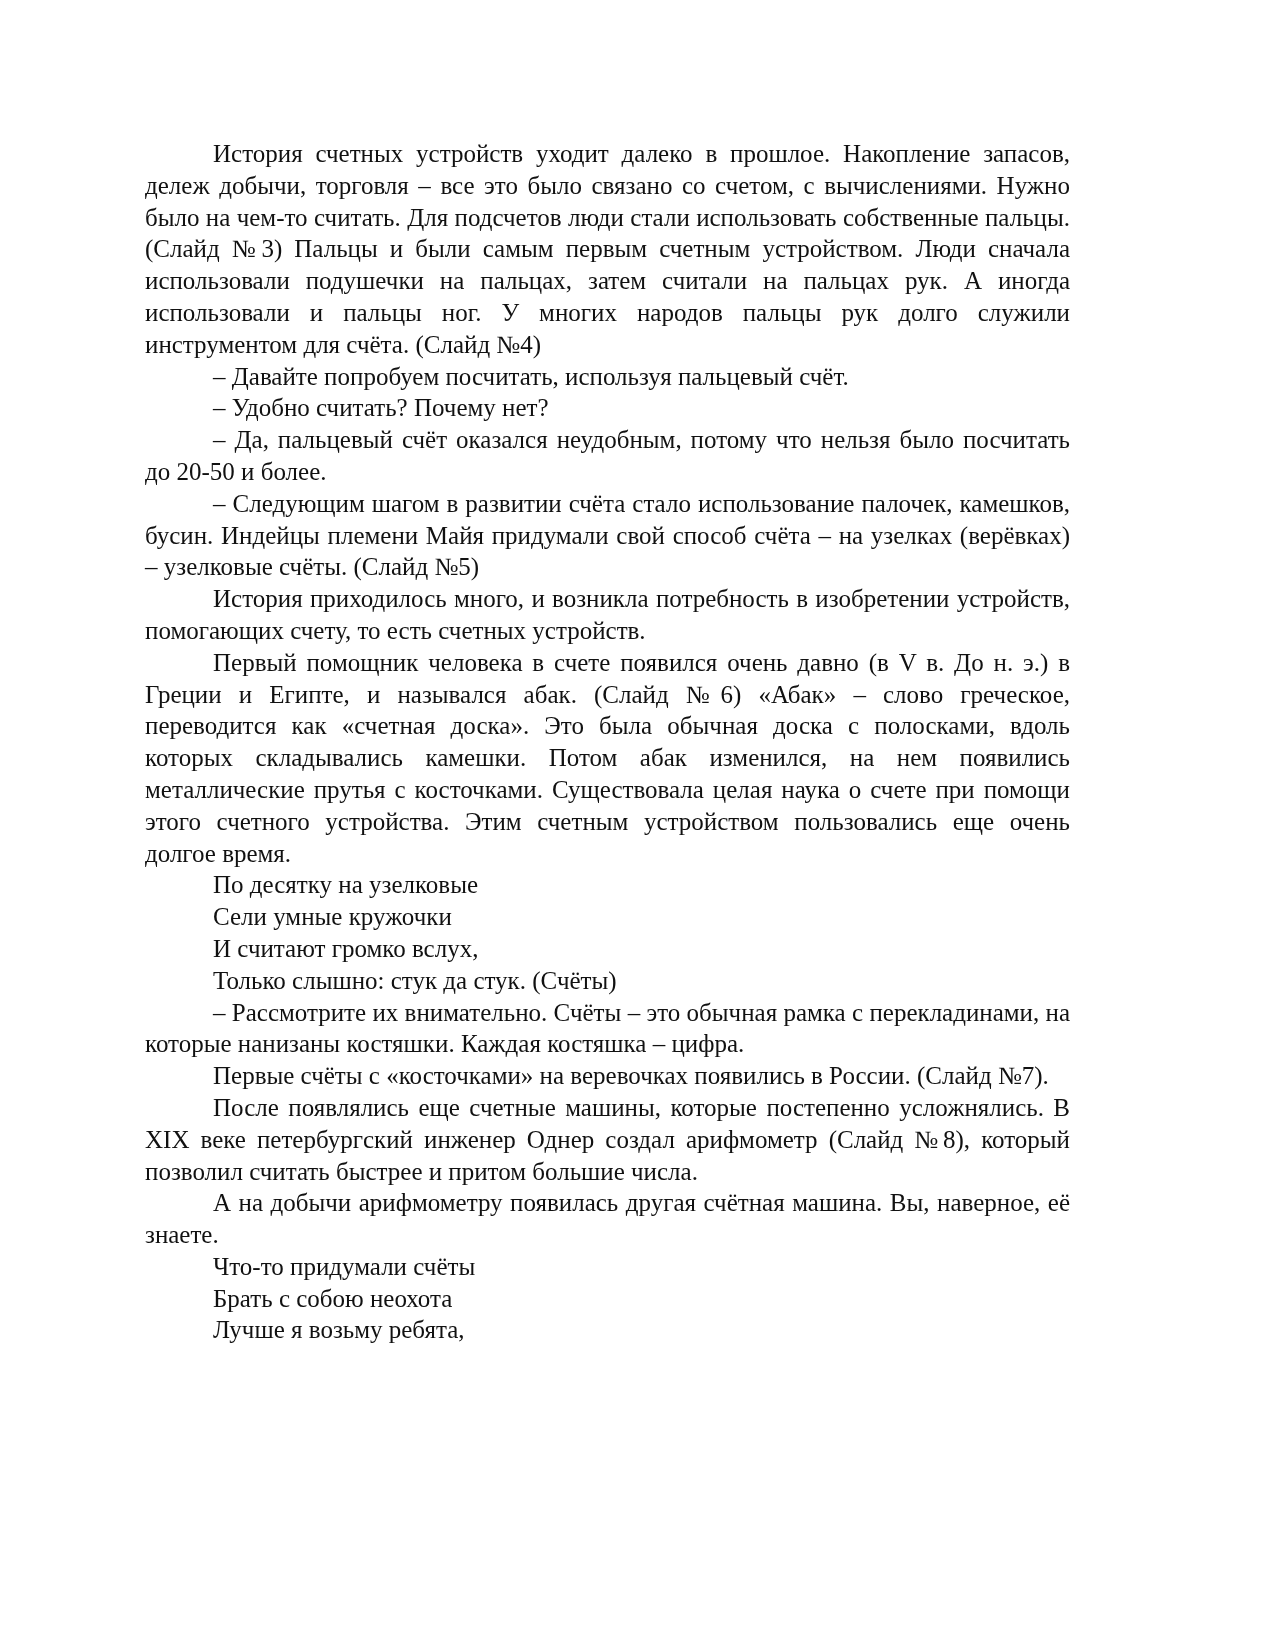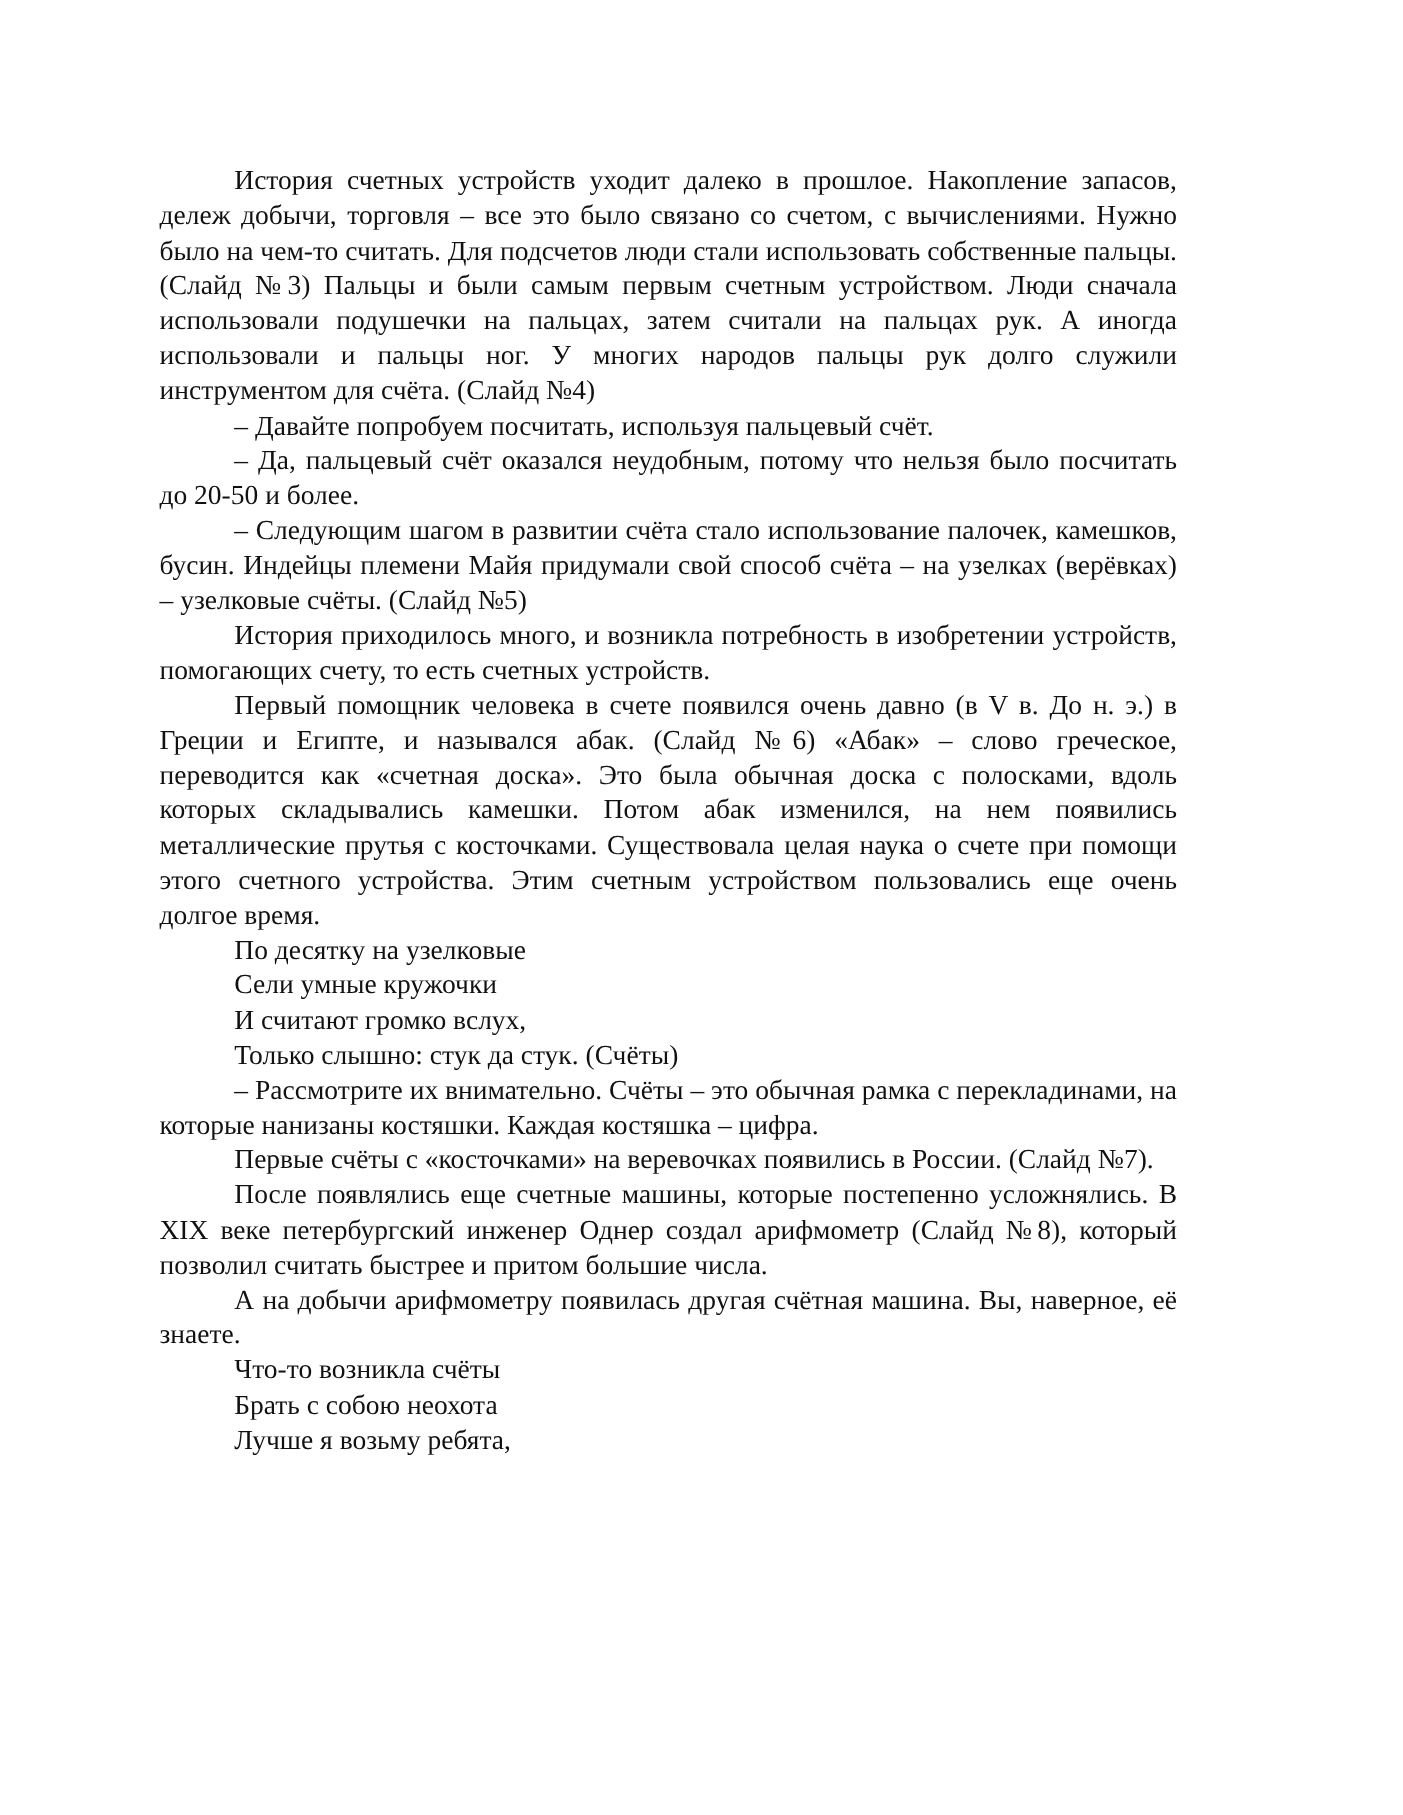--- a/index.html
+++ b/index.html
@@ -9,21 +9,21 @@
     }
     body {
       width: 1275px;
       height: 1650px;
       position: relative;
       overflow: hidden;
     }
     .page {
       position: absolute;
       left: 145px;
-      top: 149px;
+      top: 138px;
       width: 925px;
       font-family: "Liberation Serif", serif;
       font-size: 25px;
       line-height: 31.8px;
       color: #111111;
       text-align: justify;
     }
     .para {
       margin: 0;
       text-indent: 68px;
@@ -34,28 +34,29 @@
       text-align: left;
       white-space: nowrap;
     }
   </style>
 </head>
 <body>
 
 <div class="page">
   <p class="para">История счетных устройств уходит далеко в прошлое. Накопление запасов, дележ добычи, торговля – все это было связано со счетом, с вычислениями. Нужно было на чем-то считать. Для подсчетов люди стали использовать собственные пальцы. (Слайд №3) Пальцы и были самым первым счетным устройством. Люди сначала использовали подушечки на пальцах, затем считали на пальцах рук. А иногда использовали и пальцы ног. У многих народов пальцы рук долго служили инструментом для счёта. (Слайд №4)</p>
   <p class="para">– Давайте попробуем посчитать, используя пальцевый счёт.</p>
+  <p class="para">– Удобно считать? Почему нет?</p>
   <p class="para">– Да, пальцевый счёт оказался неудобным, потому что нельзя было посчитать до 20-50 и более.</p>
   <p class="para">– Следующим шагом в развитии счёта стало использование палочек, камешков, бусин. Индейцы племени Майя придумали свой способ счёта – на узелках (верёвках) – узелковые счёты. (Слайд №5)</p>
   <p class="para">История приходилось много, и возникла потребность в изобретении устройств, помогающих счету, то есть счетных устройств.</p>
   <p class="para">Первый помощник человека в счете появился очень давно (в V в. До н. э.) в Греции и Египте, и назывался абак. (Слайд №6) «Абак» – слово греческое, переводится как «счетная доска». Это была обычная доска с полосками, вдоль которых складывались камешки. Потом абак изменился, на нем появились металлические прутья с косточками. Существовала целая наука о счете при помощи этого счетного устройства. Этим счетным устройством пользовались еще очень долгое время.</p>
   <p class="verse">По десятку на узелковые</p>
   <p class="verse">Сели умные кружочки</p>
   <p class="verse">И считают громко вслух,</p>
   <p class="verse">Только слышно: стук да стук. (Счёты)</p>
   <p class="para">– Рассмотрите их внимательно. Счёты – это обычная рамка с перекладинами, на которые нанизаны костяшки. Каждая костяшка – цифра.</p>
   <p class="para">Первые счёты с «косточками» на веревочках появились в России. (Слайд №7).</p>
   <p class="para">После появлялись еще счетные машины, которые постепенно усложнялись. В XIX веке петербургский инженер Однер создал арифмометр (Слайд №8), который позволил считать быстрее и притом большие числа.</p>
   <p class="para">А на добычи арифмометру появилась другая счётная машина. Вы, наверное, её знаете.</p>
-  <p class="verse">Что-то возникла счёты</p>
+  <p class="verse">Что-то придумали счёты</p>
   <p class="verse">Брать с собою неохота</p>
   <p class="verse">Лучше я возьму ребята,</p>
 </div>
 
 </body></html>

